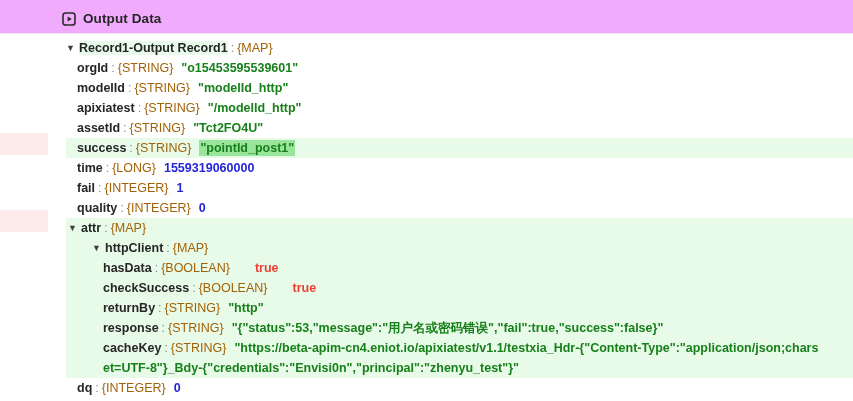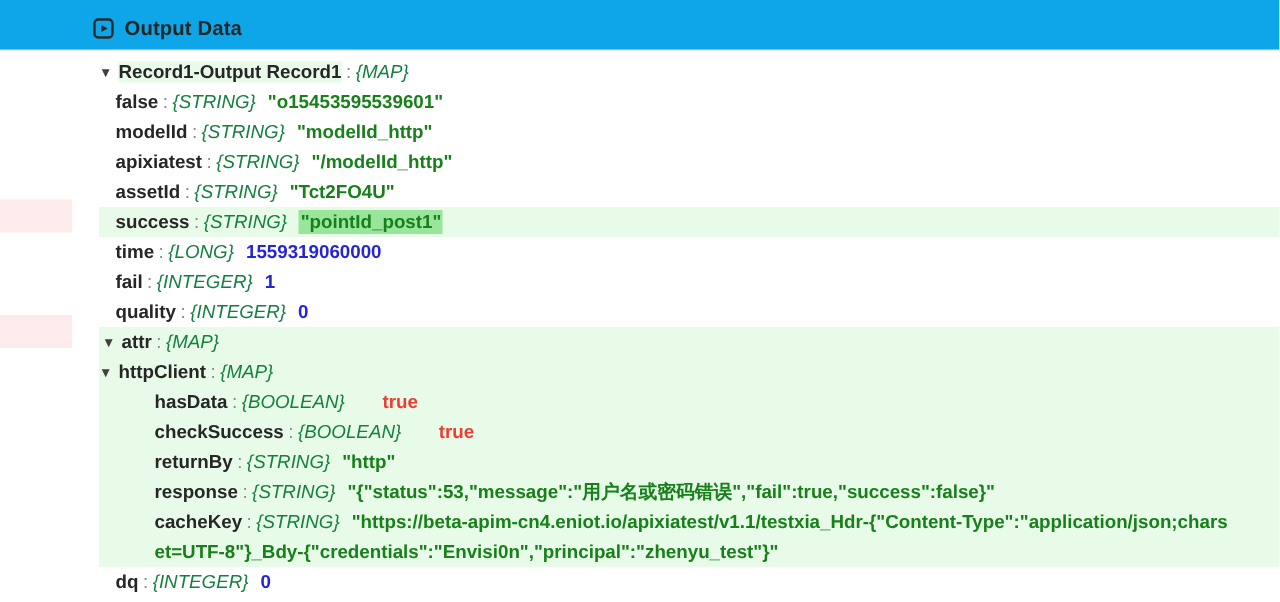--- a/index.html
+++ b/index.html
@@ -3,46 +3,46 @@
 <meta charset="utf-8">
 <style>
   * { margin:0; padding:0; box-sizing:border-box; }
   html,body { width:853px; height:401px; background:#fff; overflow:hidden;
               font-family:"Liberation Sans","DejaVu Sans",sans-serif; }
   body { position:relative; }
 
   
   .hdr { position:absolute; top:0; left:0; right:0; height:34px;
          border-bottom:1px solid #e9e9e9; display:flex; align-items:center;
-         padding-left:62px; padding-top:4px; background:#0ea5e9; }
+         padding-left:62px; padding-top:4px; background:#f0abfc; }
   .hdr .ico { width:14px; height:14px; margin-right:7px; display:inline-block; }
   .hdr .ttl { font-size:13.5px; font-weight:bold; color:#262626; letter-spacing:.1px; }
 
   
   .mark { position:absolute; left:0; width:48px; height:22px; background:#fdeaea; }
   .mark.m1 { top:133px; }
   .mark.m2 { top:210px; }
 
   
   .tree { position:absolute; top:38px; left:66px; right:0; font-size:12.5px; }
   .row { line-height:20px; min-height:20px; padding-right:30px; color:#262626; }
   .row.d0 { padding-left:0; }
   .row.d1 { padding-left:11px; }
   .row.d1.exp { padding-left:2px; }
-  .row.d2.exp { }
+  .row.d2.exp { padding-left:26px; }
   .row.d3 { padding-left:37px; }
   .row.in-block, .row.row-hl { background:var(--c-row-hl); }
   .row.wrap .val { word-break:break-all; }
 
   .caret { display:inline-block; width:13px; font-size:9px; color:#404040;
            vertical-align:1px; cursor:pointer; }
   .key { font-weight:bold; color:#262626; }
   .key.key-hl { background:var(--c-row-hl); }
   .colon { color:#8c8c8c; margin:0 3px; }
-  .type { color:#15803d;font-style:italic; }
+  .type { color:#a16207; }
   .val { margin-left:8px; font-weight:bold; }
   .val.string { color:var(--c-string); }
   .val.number { color:var(--c-number); }
   .val.boolean { color:var(--c-boolean);margin-left:25px; }
   .val.val-hl { background:var(--c-val-hl); padding:1px 1px; }
 </style>
 </head>
 <body>
 
 <div class="hdr">
@@ -53,21 +53,21 @@
     </svg>
   </span>
   <span class="ttl">Output Data</span>
 </div>
 
 <div class="mark m1"></div>
 <div class="mark m2"></div>
 
 <div class="tree">
     <div class="row d0 exp"><span class="caret">▼</span><span class="key key-hl">Record1-Output Record1</span><span class="colon">:</span><span class="type">{MAP}</span></div>
-    <div class="row d1"><span class="key">false</span><span class="colon">:</span><span class="type">{STRING}</span><span class="val string">"o15453595539601"</span></div>
+    <div class="row d1"><span class="key">orgId</span><span class="colon">:</span><span class="type">{STRING}</span><span class="val string">"o15453595539601"</span></div>
     <div class="row d1"><span class="key">modelId</span><span class="colon">:</span><span class="type">{STRING}</span><span class="val string">"modelId_http"</span></div>
     <div class="row d1"><span class="key">apixiatest</span><span class="colon">:</span><span class="type">{STRING}</span><span class="val string">"/modelId_http"</span></div>
     <div class="row d1"><span class="key">assetId</span><span class="colon">:</span><span class="type">{STRING}</span><span class="val string">"Tct2FO4U"</span></div>
     <div class="row d1 row-hl"><span class="key">success</span><span class="colon">:</span><span class="type">{STRING}</span><span class="val string val-hl">"pointId_post1"</span></div>
     <div class="row d1"><span class="key">time</span><span class="colon">:</span><span class="type">{LONG}</span><span class="val number">1559319060000</span></div>
     <div class="row d1"><span class="key">fail</span><span class="colon">:</span><span class="type">{INTEGER}</span><span class="val number">1</span></div>
     <div class="row d1"><span class="key">quality</span><span class="colon">:</span><span class="type">{INTEGER}</span><span class="val number">0</span></div>
     <div class="row d1 exp in-block"><span class="caret">▼</span><span class="key">attr</span><span class="colon">:</span><span class="type">{MAP}</span></div>
     <div class="row d2 exp in-block"><span class="caret">▼</span><span class="key">httpClient</span><span class="colon">:</span><span class="type">{MAP}</span></div>
     <div class="row d3 in-block"><span class="key">hasData</span><span class="colon">:</span><span class="type">{BOOLEAN}</span><span class="val boolean">true</span></div>

